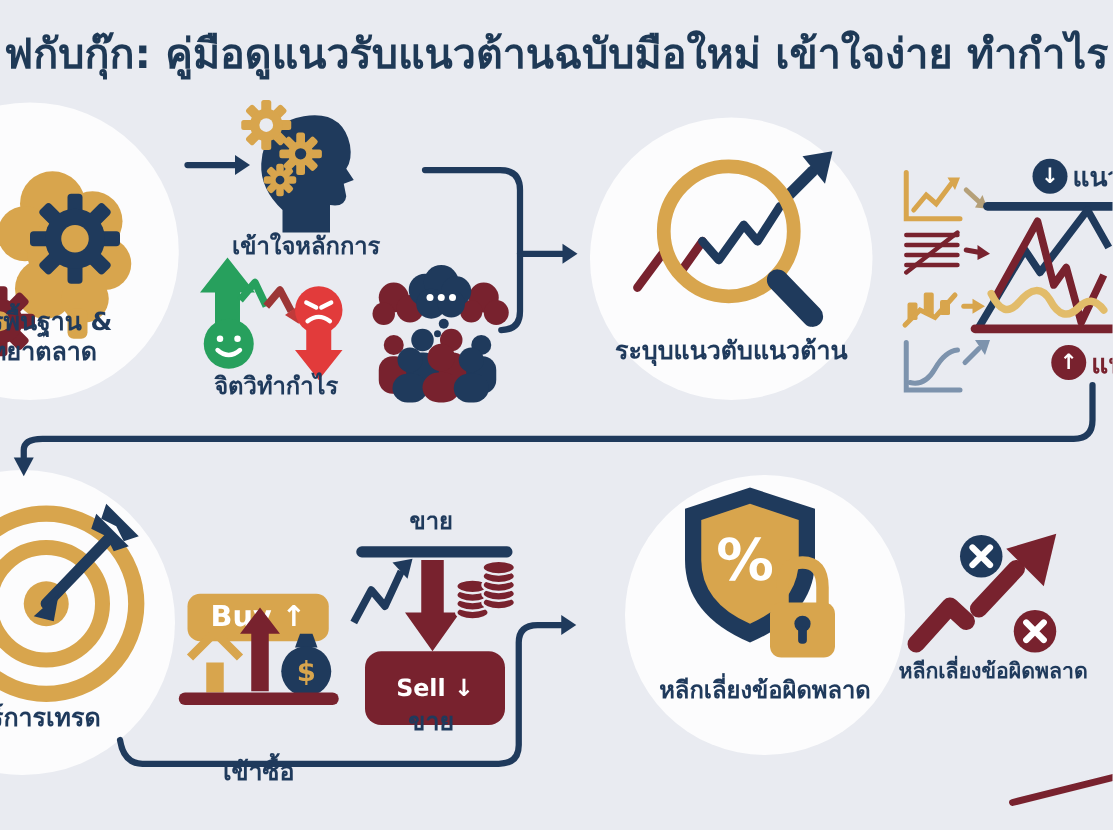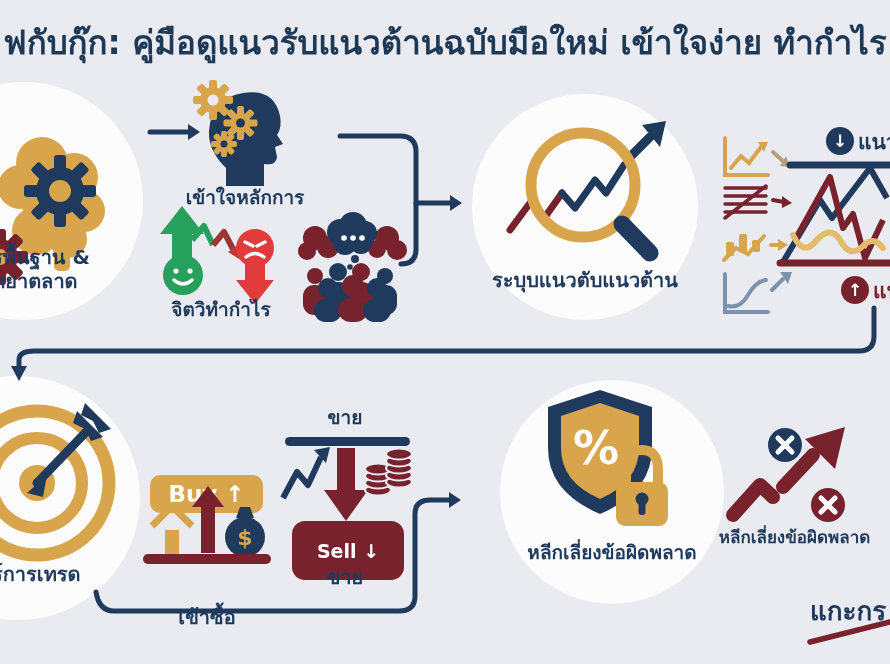--- a/index.html
+++ b/index.html
@@ -297,18 +297,17 @@
     <polyline points="18,100 45,70 58,82" stroke="#78222e" stroke-width="14" fill="none" stroke-linecap="round" stroke-linejoin="round"></polyline>
     <line x1="68" y1="72" x2="98" y2="40" stroke="#78222e" stroke-width="14" stroke-linecap="round"></line>
     <polygon points="90,24 130,12 120,54" fill="#78222e"></polygon>
     <circle cx="70" cy="30" r="17" fill="#1f3a5c"></circle>
     <path d="M63,23 L77,37 M77,23 L63,37" stroke="#fff" stroke-width="5" stroke-linecap="round"></path>
     <circle cx="113" cy="90" r="17" fill="#78222e"></circle>
     <path d="M106,83 L120,97 M120,83 L106,97" stroke="#fff" stroke-width="5" stroke-linecap="round"></path>
   </svg>
   <div class="lbl center" style="left:712px;top:527px;width:165px;font-size:17px;">หลีกเลี่ยงข้อผิดพลาด</div>
 
-  <div class="brand" style="left:810px;top:590px;">แกะกร</div>
   <svg width="90" height="30" style="left:802px;top:616px;">
     <path d="M8,26 Q48,16 88,6" stroke="#78222e" stroke-width="5.5" fill="none" stroke-linecap="round"></path>
   </svg>
 
 </div>
 
 </body></html>

